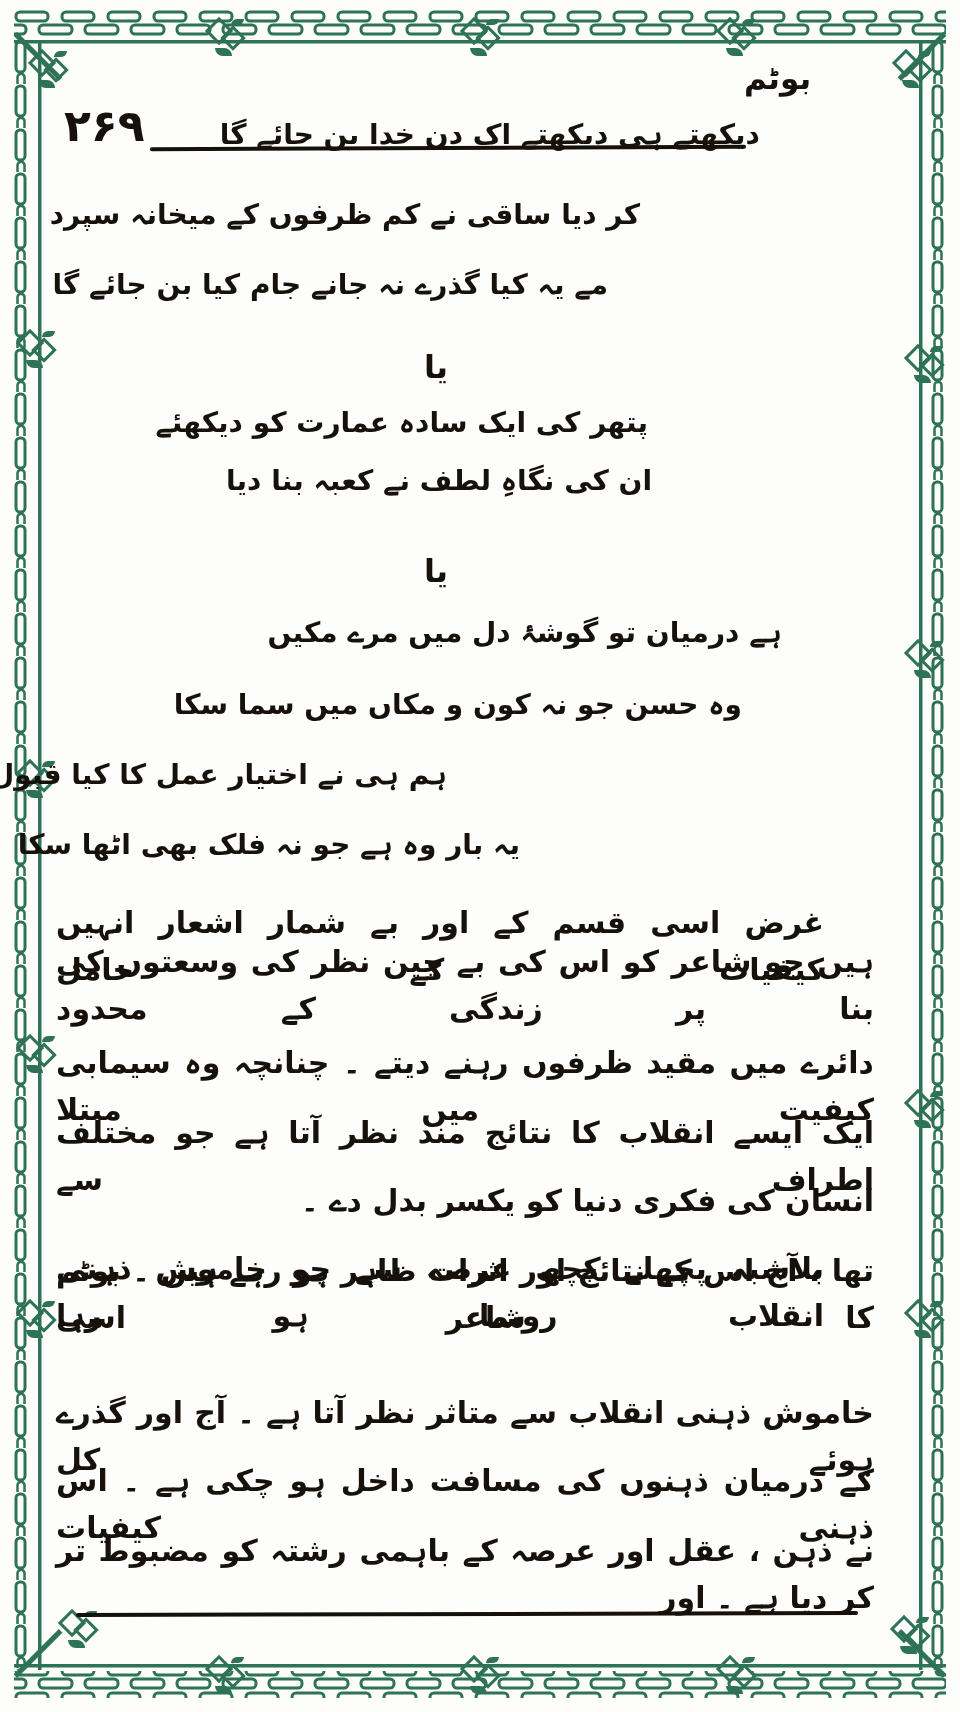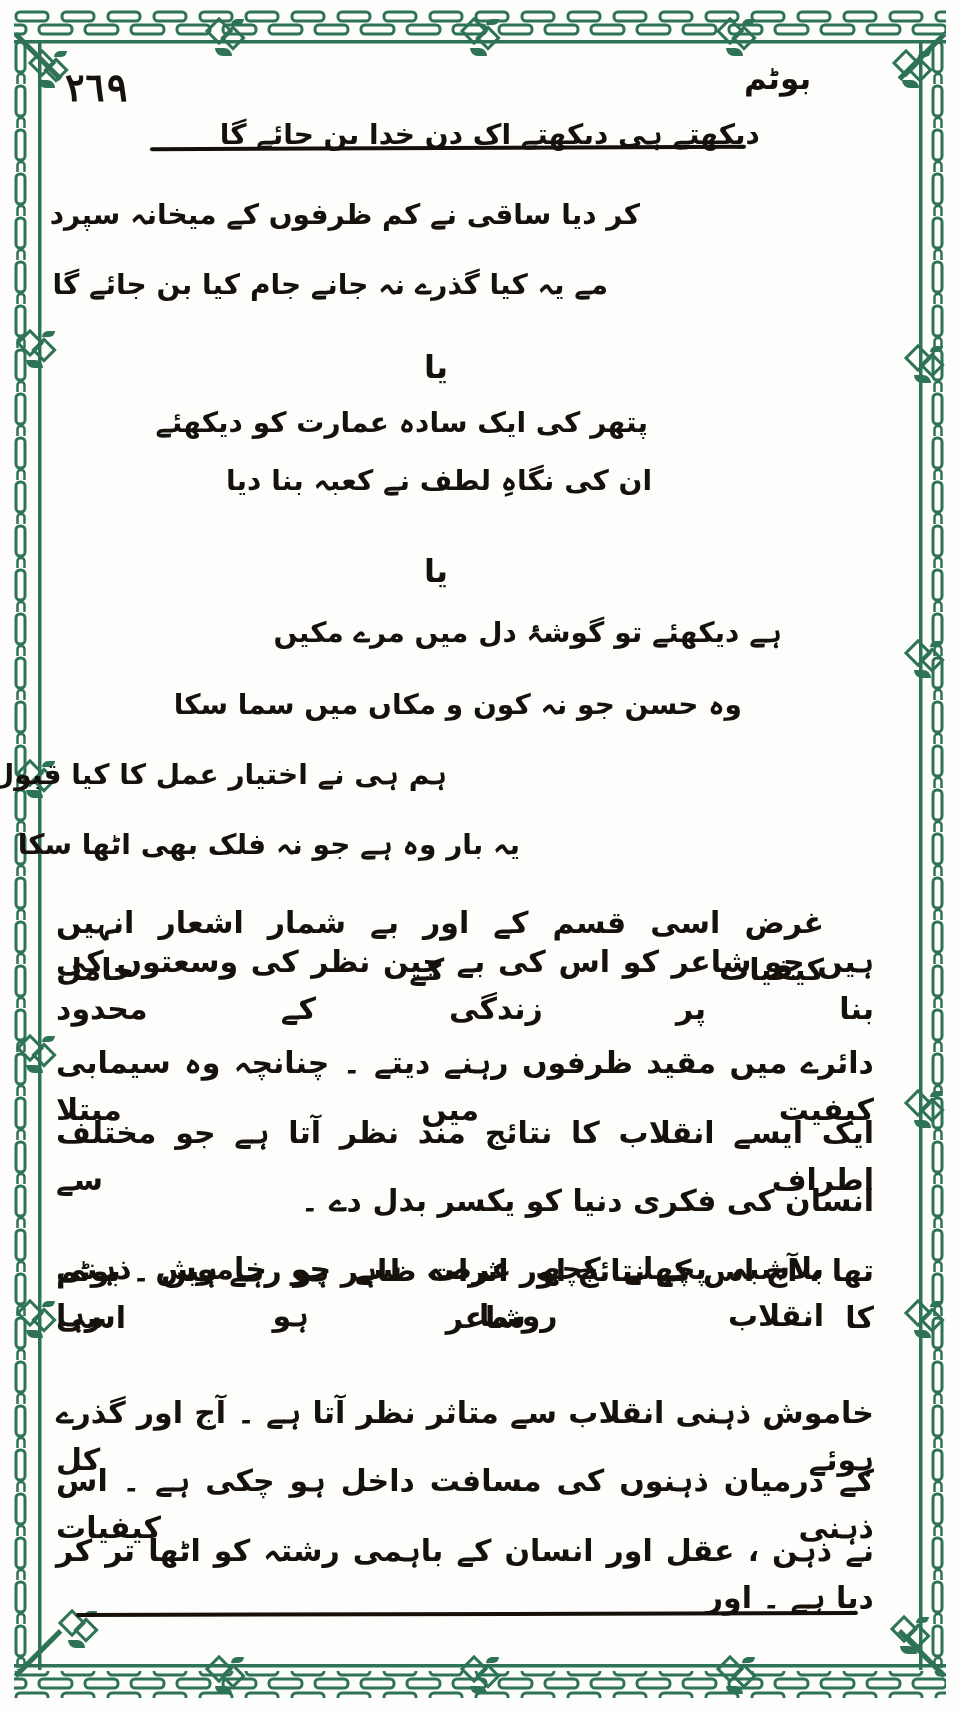--- a/index.html
+++ b/index.html
@@ -22,22 +22,22 @@
     border:3px solid #2e7257;transform:rotate(45deg);background:transparent;}
   .knot::after{content:"";position:absolute;right:3px;top:11px;width:12px;height:12px;
     border:3px solid #2e7257;transform:rotate(45deg);}
   .knot .leaf{position:absolute;left:10px;bottom:2px;width:17px;height:8px;
     background:#2e7257;border-radius:0 9px 0 9px;}
   .knot .leaf2{position:absolute;right:1px;top:1px;width:13px;height:6px;
     background:#2e7257;border-radius:8px 0 8px 0;}
   .corner-diag{position:absolute;width:64px;height:5px;background:#2e7257;pointer-events:none;}
 
   
-  .pgnum{position:absolute;left:64px;top:68px;font-size:36px;font-weight:bold;
-    letter-spacing:2px;font-family:Liberation Serif, serif;}
+  .pgnum{position:absolute;left:64px;top:100px;font-size:44px;font-weight:bold;
+    letter-spacing:2px;}
   .running-title{position:absolute;left:744px;top:60px;font-size:31px;font-weight:bold;
     white-space:nowrap;}
   .hrule{position:absolute;background:#15100a;height:4px;border-radius:2px;}
   .hrule.top{left:150px;width:596px;top:146px;transform:rotate(-.25deg);}
   .hrule.bottom{left:76px;width:782px;top:1612px;transform:rotate(-.15deg);}
 
   .vline{position:absolute;white-space:nowrap;font-size:28px;font-weight:bold;
     line-height:1.2;}
   .ya{font-size:32px;margin-left:20px;}
   .pline{position:absolute;left:56px;width:818px;font-size:30px;font-weight:bold;
@@ -184,30 +184,30 @@
 <div class="running-title">بوٹم</div>
 <div class="hrule top"></div>
 
 <div class="vline" style="right:200px;top:118px">دیکھتے ہی دیکھتے اک دن خدا بن جائے گا</div>
 <div class="vline" style="right:320px;top:198px">کر دیا ساقی نے کم ظرفوں کے میخانہ سپرد</div>
 <div class="vline" style="right:352px;top:268px">مے یہ کیا گذرے نہ جانے جام کیا بن جائے گا</div>
 <div class="vline ya" style="right:512px;top:348px">یا</div>
 <div class="vline" style="right:312px;top:406px">پتھر کی ایک سادہ عمارت کو دیکھئے</div>
 <div class="vline" style="right:308px;top:464px">ان کی نگاہِ لطف نے کعبہ بنا دیا</div>
 <div class="vline ya" style="right:512px;top:552px">یا</div>
-<div class="vline" style="right:178px;top:616px">ہے دیکھئے تو گوشۂ دل میں مرے مکیں</div>
+<div class="vline" style="right:178px;top:616px">ہے درمیان تو گوشۂ دل میں مرے مکیں</div>
 <div class="vline" style="right:218px;top:688px">وہ حسن جو نہ کون و مکاں میں سما سکا</div>
 <div class="vline" style="right:513px;top:758px">ہم ہی نے اختیار عمل کا کیا قبول</div>
 <div class="vline" style="right:440px;top:828px">یہ بار وہ ہے جو نہ فلک بھی اٹھا سکا</div>
 
 <div class="pline indent" style="top:900px">غرض اسی قسم کے اور بے شمار اشعار انہیں کیفیات کے حامل</div>
 <div class="pline" style="top:939px">ہیں جو شاعر کو اس کی بے چین نظر کی وسعتوں کی بنا پر زندگی کے محدود</div>
 <div class="pline" style="top:1040px">دائرے میں مقید ظرفوں رہنے دیتے ۔ چنانچہ وہ سیمابی کیفیت میں مبتلا</div>
 <div class="pline" style="top:1110px">ایک ایسے انقلاب کا نتائج مند نظر آتا ہے جو مختلف اطراف سے</div>
 <div class="pline lastline" style="top:1178px">انسان کی فکری دنیا کو یکسر بدل دے ۔</div>
 
 <div class="pline indent" style="top:1246px">بلاشبہ پچھلے کچھ عرصہ سے جو خاموش ذہنی انقلاب رونما ہو رہا</div>
 <div class="pline" style="top:1248px">تھا ، آج اس کے نتائج اور اثرات ظاہر ہو رہے ہیں ۔ بوٹم کا شاعر اسی</div>
 <div class="pline" style="top:1390px">خاموش ذہنی انقلاب سے متاثر نظر آتا ہے ۔ آج اور گذرے ہوئے کل</div>
 <div class="pline" style="top:1458px">کے درمیان ذہنوں کی مسافت داخل ہو چکی ہے ۔ اس ذہنی کیفیات</div>
-<div class="pline lastline" style="top:1528px">نے ذہن ، عقل اور انسان کے باہمی رشتہ کو اٹھا تر کر دیا ہے ۔ اور</div>
+<div class="pline lastline" style="top:1528px">نے ذہن ، عقل اور عرصہ کے باہمی رشتہ کو مضبوط تر کر دیا ہے ۔ اور</div>
 
 <div class="hrule bottom"></div>
 
 </body></html>

